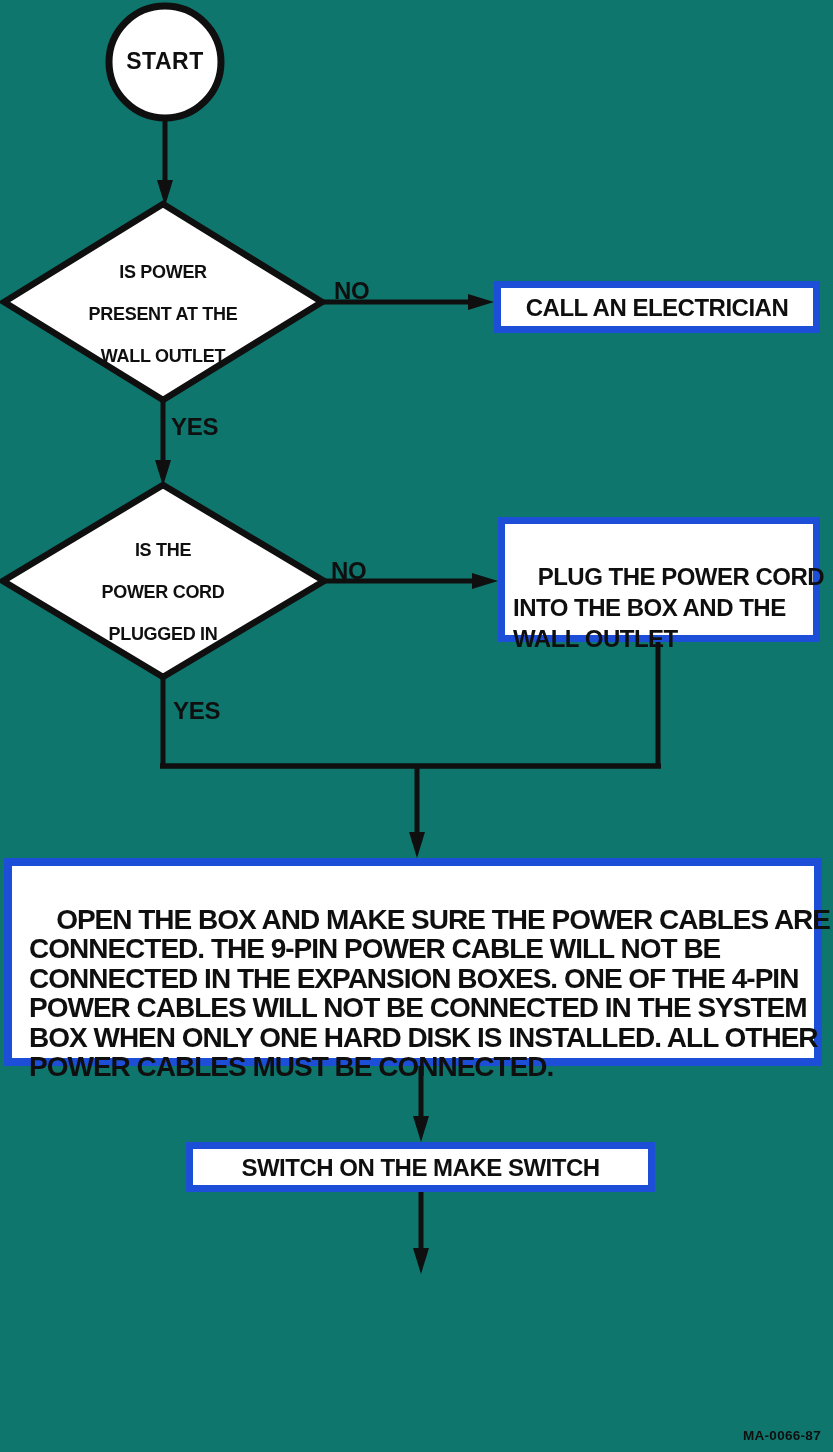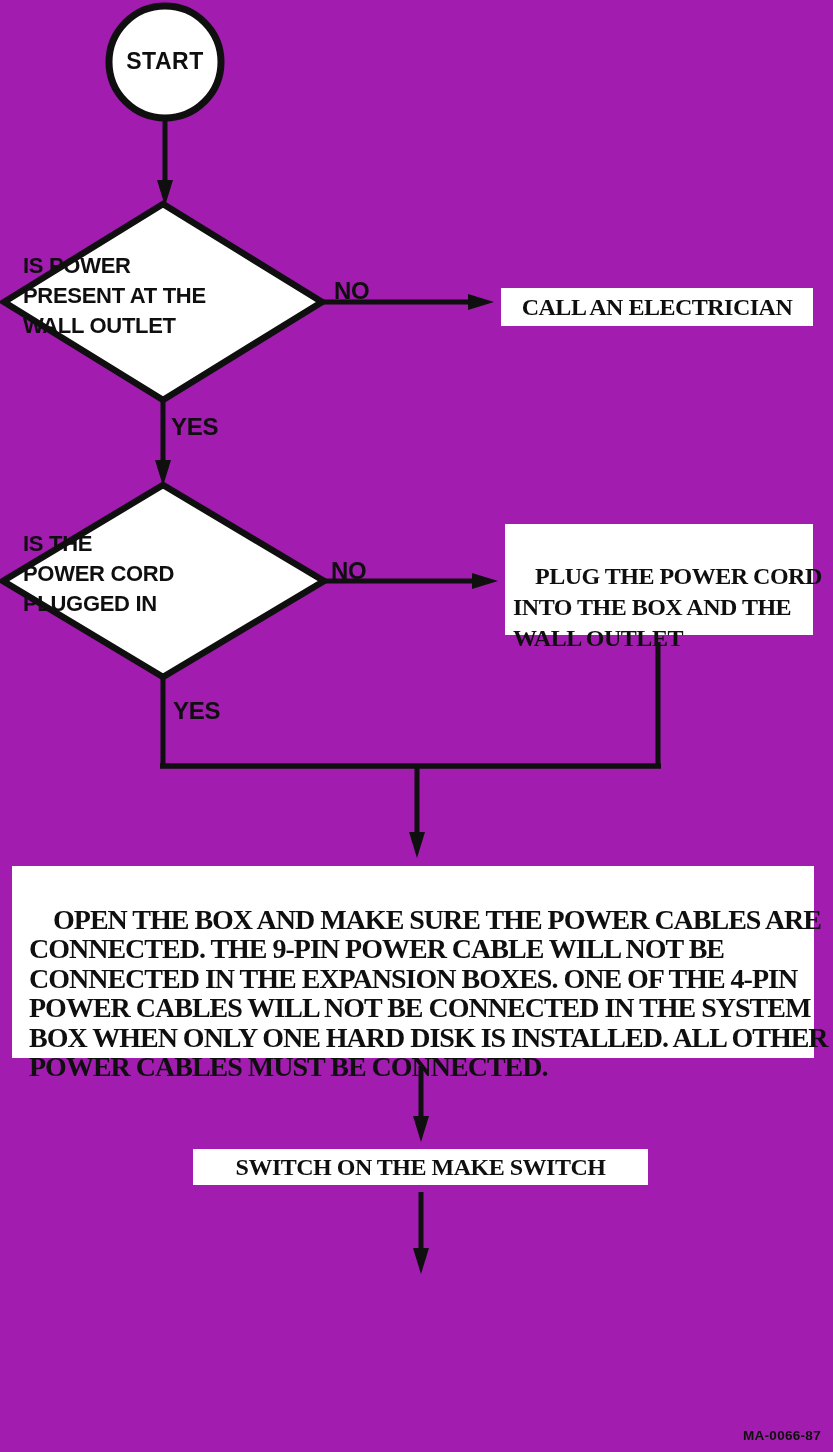--- a/index.html
+++ b/index.html
@@ -1,56 +1,55 @@
 <!DOCTYPE html>
 <html><head>
 <meta charset="utf-8">
 <style>
   * { margin: 0; padding: 0; box-sizing: border-box; }
   html, body { background: #ffffff; }
   .canvas {
     position: relative;
     width: 833px;
     height: 1452px;
-    background: #a21caf;
+    background: #0f766e;
     font-family: "Liberation Sans", sans-serif;
     color: #0f0f0f;
     overflow: hidden;
   }
   .lines {
     position: absolute;
     left: 0; top: 0;
     width: 833px; height: 1452px;
   }
   .txt {
     position: absolute;
     font-weight: bold;
     white-space: pre;
     color: #0f0f0f;
   }
   .node-box {
     position: absolute;
     background: #ffffff;
-    border: 7px solid #a21caf;
+    border: 7px solid #1d4ed8;
     font-weight: bold;
     color: #0f0f0f;
     white-space: pre;
-    font-family: Liberation Serif, serif;
   }
   .thick { border-width: 8px; }
   .center-text {
     display: flex;
     align-items: center;
     justify-content: center;
     text-align: center;
   }
   .diamond-text {
-    text-align: left;
-    font-size: 22px;
-    line-height: 30px;
+    text-align: center;
+    font-size: 18px;
+    line-height: 42px;
     letter-spacing: -0.3px;
   }
   .branch-label { font-size: 24px; letter-spacing: -0.3px; margin-top: 12px; }
   .big-text {
     font-size: 28px;
     line-height: 29.5px;
     letter-spacing: -1px;
   }
   .mid-text {
     font-size: 24px;

